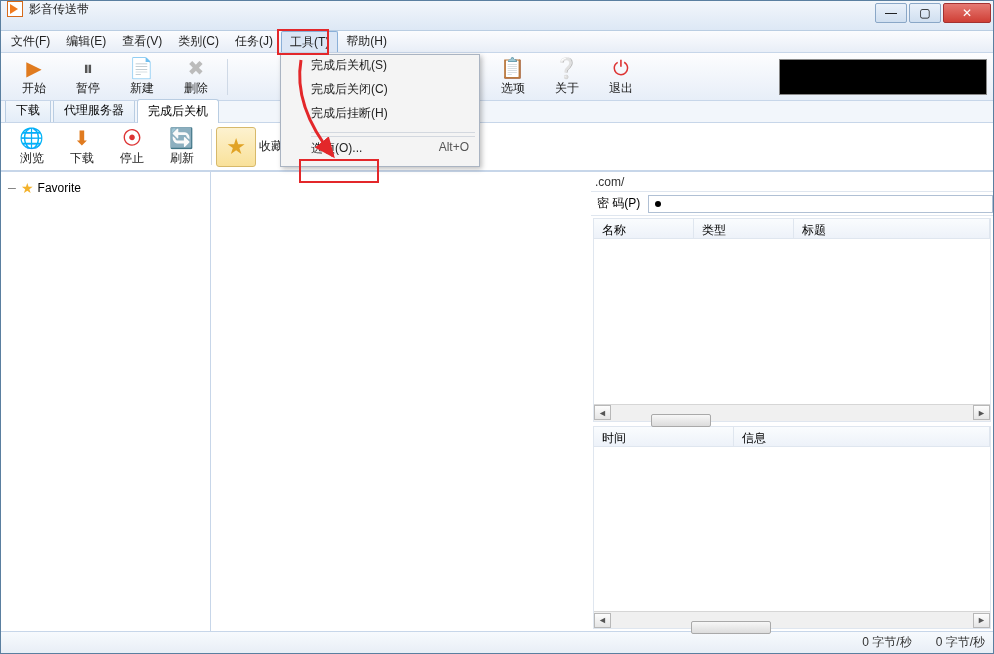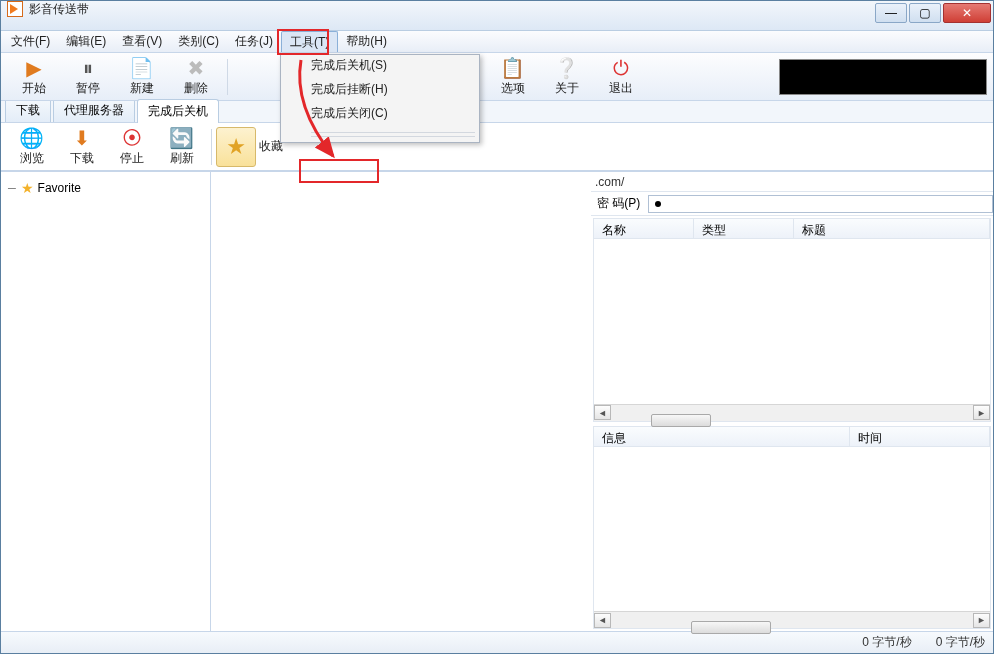--- a/index.html
+++ b/index.html
@@ -217,22 +217,22 @@
           <div class="arrow">◄</div>
           <div class="track">
               <div class="thumb"></div>
             </div>
           <div class="arrow">►</div>
         </div>
       </div>
 
       <div class="rp-bot">
         <div class="rp-head">
+          <div class="col" style="width:140px">时间</div>
           <div class="col" style="flex:1">信息</div>
-          <div class="col" style="width:140px">时间</div>
         </div>
         <div class="rp-body"></div>
         <div class="hscroll">
           <div class="arrow">◄</div>
           <div class="track">
               <div class="thumb" style="left:80px;width:80px"></div>
             </div>
           <div class="arrow">►</div>
         </div>
       </div>
@@ -242,27 +242,31 @@
   <div class="statusbar">
     <span>0 字节/秒</span>
     <span>0 字节/秒</span>
   </div>
 
   <div class="dropdown">
     <div class="dd-row">
         <span>完成后关机(S)</span>
       </div>
     <div class="dd-row">
+        <span>完成后关闭(C)</span>
+      </div>
+    <div class="dd-row">
         <span>完成后挂断(H)</span>
-      </div>
-    <div class="dd-row">
-        <span>完成后关闭(C)</span>
       </div>
     <div class="dd-sep"></div>
     <div class="dd-sep"></div>
+    <div class="dd-row">
+        <span>选项(O)...</span>
+        <span class="shortcut">Alt+O</span>
+      </div>
   </div>
 
   <div class="annot" style="left:276px; top:28px; width:52px; height:26px;"></div>
   <div class="annot" style="left:298px; top:158px; width:80px; height:24px;"></div>
   <svg class="arrow-svg" style="left:288px; top:55px;" width="70" height="110">
     <defs>
         <marker id="ah" markerWidth="8" markerHeight="8" refX="6" refY="3" orient="auto">
           <path d="M0,0 L7,3 L0,6 Z" fill="#e3272a"></path>
         </marker>
       </defs>

